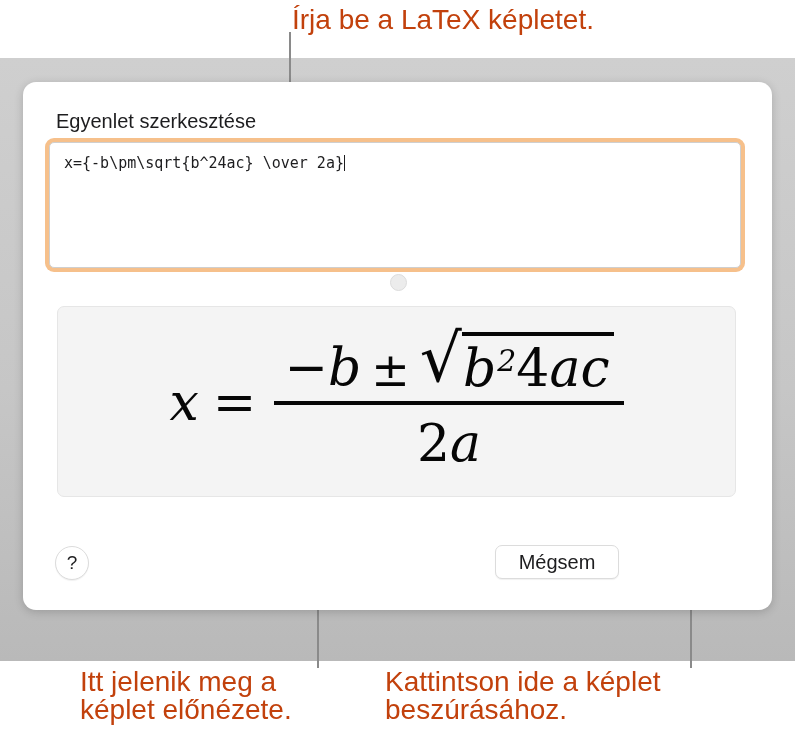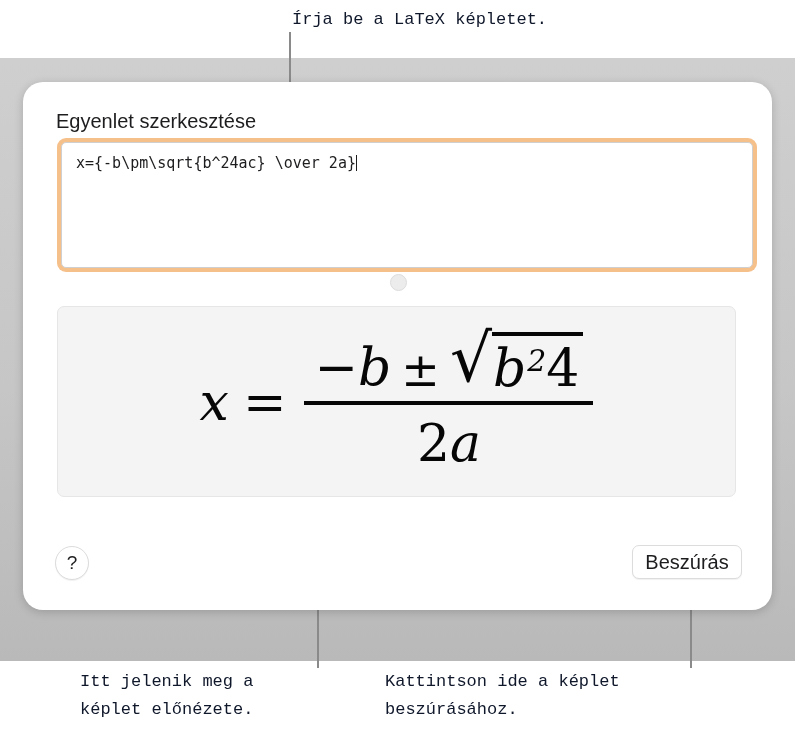--- a/index.html
+++ b/index.html
@@ -11,24 +11,24 @@
     height: 734px;
     background: #ffffff;
     font-family: "Liberation Sans", sans-serif;
     overflow: hidden;
     position: relative;
   }
 
   
   .caption {
     position: absolute;
-    color: #0f172a;
-    font-size: 17px;
+    color: #c2410c;
+    font-size: 28px;
     line-height: 28px;
-    font-family: Liberation Mono, monospace;
+    font-family: Liberation Sans, sans-serif;
     white-space: pre-line;
   }
   #caption-top {
     left: 292px;
     top: 6px;
     text-align: left;
   }
   #caption-preview {
     left: 80px;
     top: 668px;
@@ -63,36 +63,36 @@
   }
 
   
   #dialog {
     position: absolute;
     left: 23px;
     top: 82px;
     width: 749px;
     height: 528px;
     background: #ffffff;
-    border-radius: 20px;
+    border-radius: 13px;
     box-shadow: 0 2px 10px rgba(0,0,0,.18);
   }
 
   #dialog-title {
     position: absolute;
     left: 33px;
     top: 28px;
     font-size: 20px;
     color: #1d1d1f;
   }
 
   
   #latex-field {
     position: absolute;
-    left: 38px;
+    left: 26px;
     top: 60px;
     width: 692px;
     height: 126px;
     background: #ffffff;
     border: 1px solid #cfcfcf;
     border-radius: 5px;
     box-shadow: 0 0 0 4px #f6c08b;
     box-sizing: border-box;
     overflow: hidden;
   }
@@ -279,29 +279,30 @@
           <span class="num">
             <span class="sign">−</span>
               <span class="nvar">b</span>
             <span class="op">±</span>
             <span class="radical">
               <span class="radsym">√</span>
               <span class="radicand">
                 <span class="nvar">b</span>
                   <span class="sup">2</span>
                   <span class="digit">4</span>
+                  <span class="nvar">ac</span>
               </span>
             </span>
           </span>
           <span class="fbar"></span>
           <span class="den">
               <span class="digit">2</span>
               <span class="nvar">a</span>
             </span>
         </span>
       </span>
     </div>
   </div>
 
   <div id="help-button">?</div>
-  <div class="footer-button" id="insert-button">Beszúrás</div>
+  <div class="footer-button" id="cancel-button">Mégsem</div>
 
 </div>
 
 </body></html>

